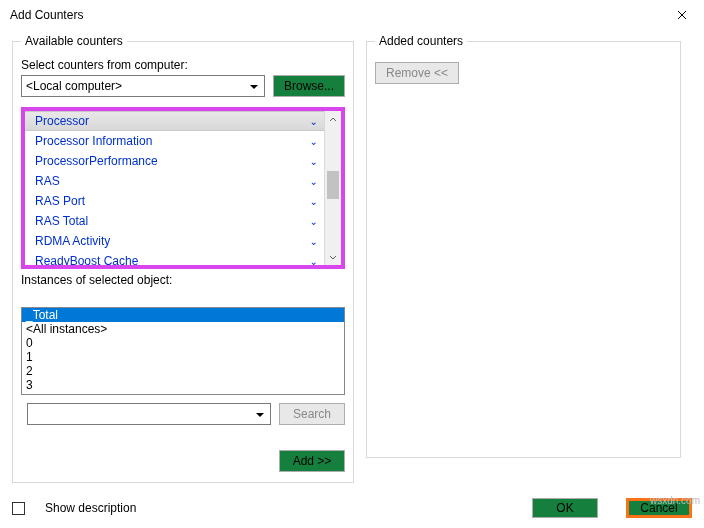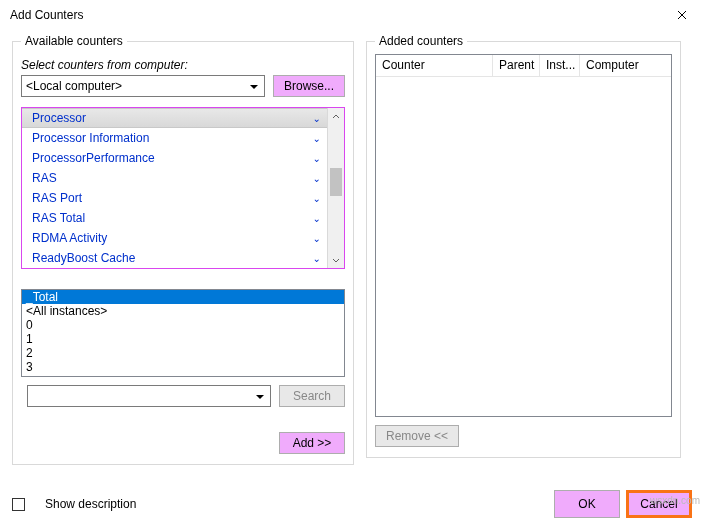--- a/index.html
+++ b/index.html
@@ -6,28 +6,28 @@
 body { margin: 0; background: #fff; width: 704px; height: 528px; overflow: hidden; position: relative; }
 .titlebar { display: flex; align-items: center; height: 30px; padding: 0 0 0 10px; }
 .titlebar .title { flex: 1; }
 .close-btn { width: 45px; height: 30px; display: flex; align-items: center; justify-content: center; cursor: pointer; }
 .close-btn svg { width: 10px; height: 10px; }
 .content { display: flex; gap: 12px; padding: 4px 12px 0 12px; }
 fieldset { border: 1px solid #d9d9d9; padding: 6px 8px 10px 8px; margin: 0; }
 legend { padding: 0 4px; }
 .left-field { width: 342px; }
 .right-field { width: 315px; height: 424px; display: flex; flex-direction: column; }
-.label { margin: 4px 0 3px 0; display: block; font-style: italic; }
+.label { margin: 4px 0 3px 0; display: block; }
 .row { display: flex; gap: 8px; }
 .combo { flex: 1; height: 22px; border: 1px solid #7a7a7a; background: #fff; display: flex; align-items: center; padding: 0 4px; position: relative; }
 .combo::after { content: ""; position: absolute; right: 6px; top: 9px; border-left: 4px solid transparent; border-right: 4px solid transparent; border-top: 4px solid #000; }
-.btn { height: 22px; min-width: 66px; background: #f0abfc; border: 1px solid #adadad; padding: 0 10px; display: inline-flex; align-items: center; justify-content: center; cursor: pointer; }
+.btn { height: 22px; min-width: 66px; background: #15803d; border: 1px solid #adadad; padding: 0 10px; display: inline-flex; align-items: center; justify-content: center; cursor: pointer; }
 .btn.disabled { color: #888; background: #e8e8e8; cursor: default; }
 .btn.default { border: 3px solid #f97316; }
-.counter-box { margin-top: 10px; height: 162px; border: 1px solid #d946ef; display: flex; background: #fff; }
+.counter-box { margin-top: 10px; height: 162px; border: 4px solid #d946ef; display: flex; background: #fff; }
 .counter-list { flex: 1; overflow: hidden; }
 .counter-item { height: 20px; display: flex; align-items: center; padding: 0 6px 0 10px; color: #0030cc; position: relative; cursor: pointer; }
 .counter-item.selected { background: linear-gradient(#e8e8e8, #d8d8d8); border-top: 1px solid #c8c8c8; border-bottom: 1px solid #c8c8c8; }
 .counter-item .chev { margin-left: auto; color: #0030cc; font-size: 10px; }
 .scrollbar { width: 17px; background: #f0f0f0; border-left: 1px solid #d9d9d9; position: relative; }
 .sb-btn { height: 17px; background: #f0f0f0; display: flex; align-items: center; justify-content: center; }
 .sb-btn svg { width: 8px; height: 8px; }
 .sb-thumb { position: absolute; left: 2px; right: 2px; top: 60px; height: 28px; background: #c2c2c2; }
 .instances-box { margin-top: 20px; height: 88px; border: 1px solid #828790; background: #fff; overflow: hidden; }
 .ins-item { padding: 0 4px; height: 14px; line-height: 14px; cursor: pointer; }
@@ -36,21 +36,21 @@
 .add-row { margin-top: 25px; display: flex; justify-content: flex-end; }
 .added-table { border: 1px solid #828790; flex: 1; background: #fff; }
 .thead { display: flex; height: 22px; border-bottom: 1px solid #e5e5e5; }
 .th { border-right: 1px solid #e5e5e5; padding: 3px 6px; background: #fff; }
 .th.c1 { width: 117px; } .th.c2 { width: 47px; } .th.c3 { width: 40px; } .th.c4 { flex: 1; border-right: none; }
 .remove-row { margin-top: 8px; }
 .footer { position: absolute; bottom: 10px; left: 12px; right: 12px; display: flex; align-items: center; }
 .chk { display: flex; align-items: center; gap: 20px; }
 .chk-box { width: 13px; height: 13px; border: 1px solid #333; background: #fff; }
 .footer-btns { margin-left: auto; display: flex; gap: 6px; }
-.footer .btn { min-width: 66px; height: 28px; }
+.footer .btn { min-width: 66px; height: 20px; margin-left: 22px; }
 .watermark { position: absolute; right: 4px; bottom: 22px; font-size: 10px; color: #bbb; }
 </style>
 </head>
 <body>
 
 <div class="titlebar">
   <span class="title">Add Counters</span>
   <div class="close-btn">
     <svg viewBox="0 0 10 10">
         <path d="M1 1 L9 9 M9 1 L1 9" stroke="#000" stroke-width="1"></path>
@@ -112,20 +112,21 @@
           </div>
         <div class="sb-thumb"></div>
         <div class="sb-btn" style="position:absolute;bottom:0;left:0;right:0">
             <svg viewBox="0 0 8 8">
               <path d="M1 3 L4 6 L7 3" stroke="#606060" fill="none"></path>
             </svg>
           </div>
       </div>
     </div>
 
+    <span class="label">Instances of selected object:</span>
     <div class="instances-box" id="instances-box">
         <div class="ins-item selected">_Total</div>
         <div class="ins-item">&lt;All instances&gt;</div>
         <div class="ins-item">0</div>
         <div class="ins-item">1</div>
         <div class="ins-item">2</div>
         <div class="ins-item">3</div>
       </div>
 
     <div class="search-row">
@@ -133,28 +134,20 @@
       <div class="btn disabled">Search</div>
     </div>
 
     <div class="add-row">
       <div class="btn">Add &gt;&gt;</div>
     </div>
   </fieldset>
 
   <fieldset class="right-field">
     <legend>Added counters</legend>
-    <div class="added-table">
-      <div class="thead">
-        <div class="th c1">Counter</div>
-        <div class="th c2">Parent</div>
-        <div class="th c3">Inst...</div>
-        <div class="th c4">Computer</div>
-      </div>
-    </div>
     <div class="remove-row">
       <div class="btn disabled">Remove &lt;&lt;</div>
     </div>
   </fieldset>
 </div>
 
 <div class="footer">
   <label class="chk">
     <span class="chk-box"></span>
     <span>Show description</span>

